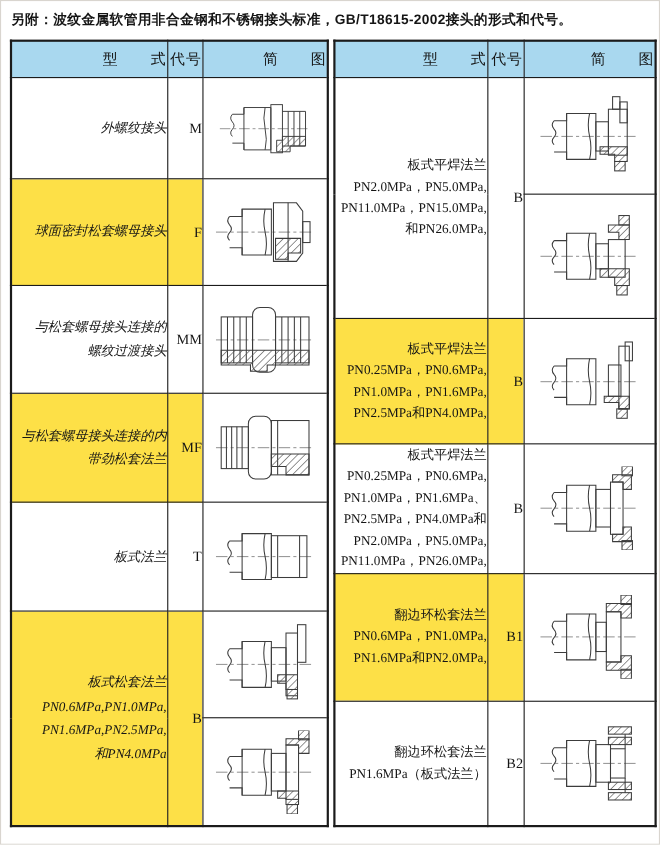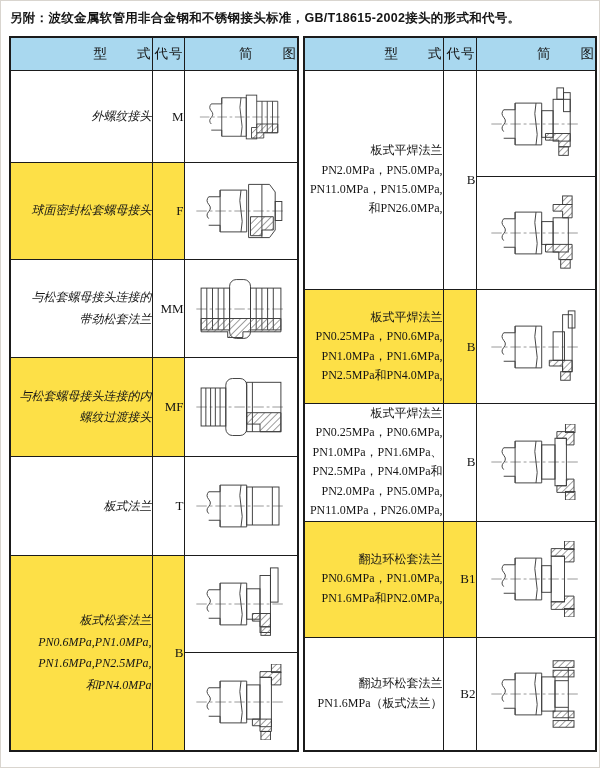--- a/index.html
+++ b/index.html
@@ -94,38 +94,38 @@
             <path d="M58,12 h22 l6,8 v40 l-6,8 h-22 z"></path>
             <line x1="72" y1="12" x2="72" y2="68"></line>
             <polygon points="60,46 84,46 84,60 72,60 72,66 60,66" fill="url(#hch)"></polygon>
             <rect x="86" y="30" width="7" height="20"></rect>
           </svg>
         </td>
       </tr>
 
       <tr style="height:98px">
         <td class="type">与松套螺母接头连接的
-带劲松套法兰</td>
+螺纹过渡接头</td>
         <td class="code">MM</td>
         <td class="diag">
           <svg class="dg" viewBox="0 0 100 80" fill="none" stroke="#3c3c3c" stroke-width="1">
             <use href="#sym-cl"></use>
             <rect x="8" y="18" width="30" height="44"></rect>
             <path d="M14,18 v44 M20,18 v44 M26,18 v44 M32,18 v44"></path>
             <rect x="38" y="9" width="22" height="62" rx="7"></rect>
             <rect x="60" y="18" width="32" height="44"></rect>
             <path d="M66,18 v44 M72,18 v44 M78,18 v44 M84,18 v44"></path>
             <polygon points="8,50 92,50 92,64 52,64 52,70 36,70 36,64 8,64" fill="url(#hch)"></polygon>
           </svg>
         </td>
       </tr>
 
       <tr style="height:99px">
         <td class="type hl">与松套螺母接头连接的内
-螺纹过渡接头</td>
+带劲松套法兰</td>
         <td class="code hl">MF</td>
         <td class="diag">
           <svg class="dg" viewBox="0 0 100 80" fill="none" stroke="#3c3c3c" stroke-width="1">
             <use href="#sym-cl"></use>
             <rect x="8" y="20" width="26" height="40"></rect>
             <path d="M13,20 v40 M18,20 v40 M23,20 v40 M28,20 v40"></path>
             <rect x="34" y="10" width="22" height="60" rx="7"></rect>
             <rect x="56" y="14" width="36" height="52"></rect>
             <line x1="62" y1="14" x2="62" y2="66"></line>
             <polygon points="56,46 92,46 92,66 70,66 70,58 56,58" fill="url(#hch)"></polygon>

